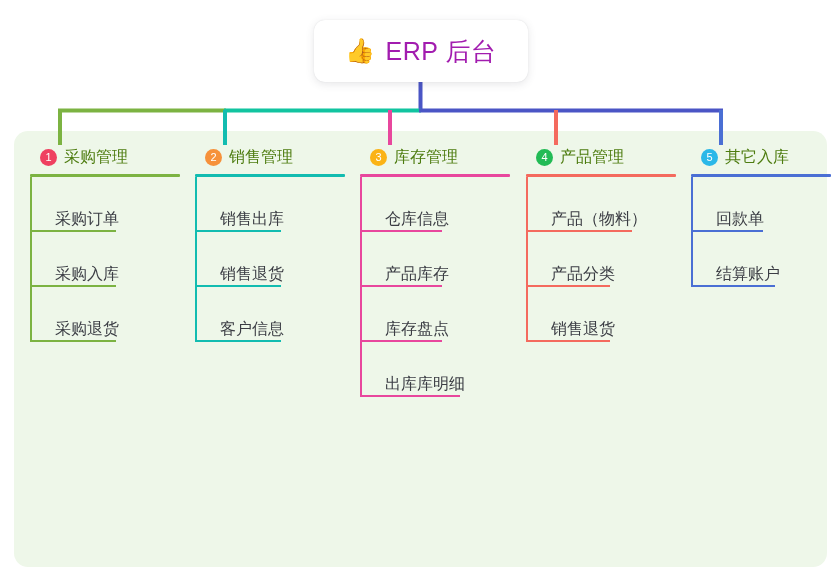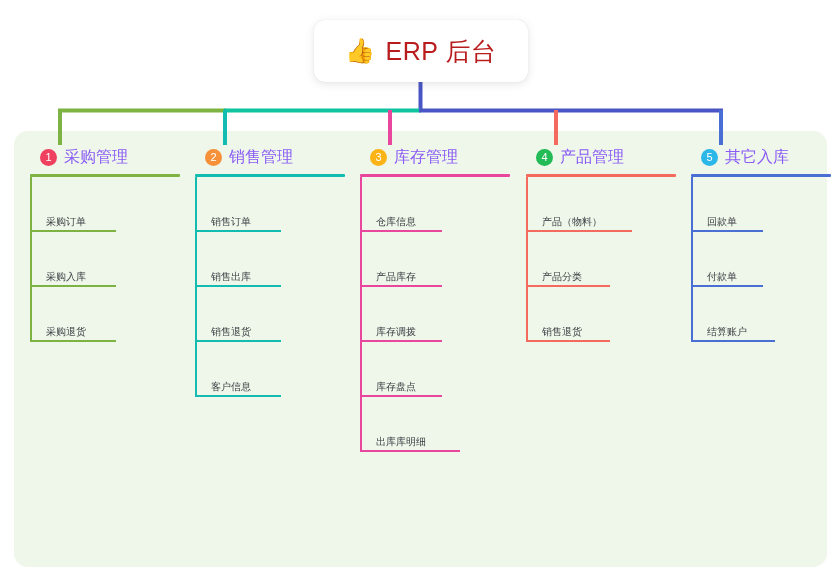--- a/index.html
+++ b/index.html
@@ -45,21 +45,21 @@
     gap: 10px;
   }
   .root-emoji {
     font-size: 24px;
     line-height: 1;
     display: block;
   }
   .root-title {
     font-size: 25px;
     letter-spacing: 0.5px;
-    color: #b91c1c;
+    color: #a21caf;
     white-space: nowrap;
   }
 
   
   .panel {
     position: absolute;
     left: 14px;
     top: 131px;
     width: 813px;
     height: 436px;
@@ -108,21 +108,21 @@
     color: #ffffff;
     font-size: 11px;
     line-height: 17px;
     text-align: center;
     font-weight: normal;
     flex: 0 0 auto;
     display: block;
   }
   .col-title {
     font-size: 16px;
-    color: #8b5cf6;
+    color: #4d7c0f;
     white-space: nowrap;
   }
   .head-rule {
     height: 3px;
     margin-top: 4px;
     border-radius: 1px;
   }
 
   .items {
     position: relative;
@@ -136,24 +136,24 @@
     width: 2px;
   }
   .item {
     position: relative;
     height: 55px;
     box-sizing: border-box;
     display: flex;
     align-items: flex-end;
   }
   .item-label {
-    font-size: 10px;
+    font-size: 16px;
     color: #3b3d44;
     white-space: nowrap;
-    padding-left: 16px;
+    padding-left: 25px;
     padding-bottom: 5px;
     line-height: 1;
   }
   .item-rule {
     position: absolute;
     left: 0;
     bottom: 0;
     height: 1.6px;
   }
 </style>
@@ -213,24 +213,20 @@
 
     <div class="column" id="col-1" style="left: 195px; width: 150px;">
       <div class="col-head">
         <span class="badge" style="background: rgb(246, 145, 58);">2</span>
         <span class="col-title">销售管理</span>
       </div>
       <div class="head-rule" style="background: rgb(18, 188, 176); width: 150px;"></div>
       <div class="items">
         <div class="spine" style="background: rgb(18, 188, 176);"></div>
         <div class="item">
-          <span class="item-label">销售订单</span>
-          <span class="item-rule" style="background: rgb(18, 188, 176); width: 86px;"></span>
-        </div>
-        <div class="item">
           <span class="item-label">销售出库</span>
           <span class="item-rule" style="background: rgb(18, 188, 176); width: 86px;"></span>
         </div>
         <div class="item">
           <span class="item-label">销售退货</span>
           <span class="item-rule" style="background: rgb(18, 188, 176); width: 86px;"></span>
         </div>
         <div class="item">
           <span class="item-label">客户信息</span>
           <span class="item-rule" style="background: rgb(18, 188, 176); width: 86px;"></span>
@@ -248,24 +244,20 @@
         <div class="spine" style="background: rgb(232, 71, 157);"></div>
         <div class="item">
           <span class="item-label">仓库信息</span>
           <span class="item-rule" style="background: rgb(232, 71, 157); width: 82px;"></span>
         </div>
         <div class="item">
           <span class="item-label">产品库存</span>
           <span class="item-rule" style="background: rgb(232, 71, 157); width: 82px;"></span>
         </div>
         <div class="item">
-          <span class="item-label">库存调拨</span>
-          <span class="item-rule" style="background: rgb(232, 71, 157); width: 82px;"></span>
-        </div>
-        <div class="item">
           <span class="item-label">库存盘点</span>
           <span class="item-rule" style="background: rgb(232, 71, 157); width: 82px;"></span>
         </div>
         <div class="item">
           <span class="item-label">出库库明细</span>
           <span class="item-rule" style="background: rgb(232, 71, 157); width: 100px;"></span>
         </div>
       </div>
     </div>
 
@@ -298,24 +290,20 @@
         <span class="col-title">其它入库</span>
       </div>
       <div class="head-rule" style="background: rgb(74, 111, 212); width: 140px;"></div>
       <div class="items">
         <div class="spine" style="background: rgb(74, 111, 212);"></div>
         <div class="item">
           <span class="item-label">回款单</span>
           <span class="item-rule" style="background: rgb(74, 111, 212); width: 72px;"></span>
         </div>
         <div class="item">
-          <span class="item-label">付款单</span>
-          <span class="item-rule" style="background: rgb(74, 111, 212); width: 72px;"></span>
-        </div>
-        <div class="item">
           <span class="item-label">结算账户</span>
           <span class="item-rule" style="background: rgb(74, 111, 212); width: 84px;"></span>
         </div>
       </div>
     </div>
 
   </div>
 </div>
 
 </body></html>

